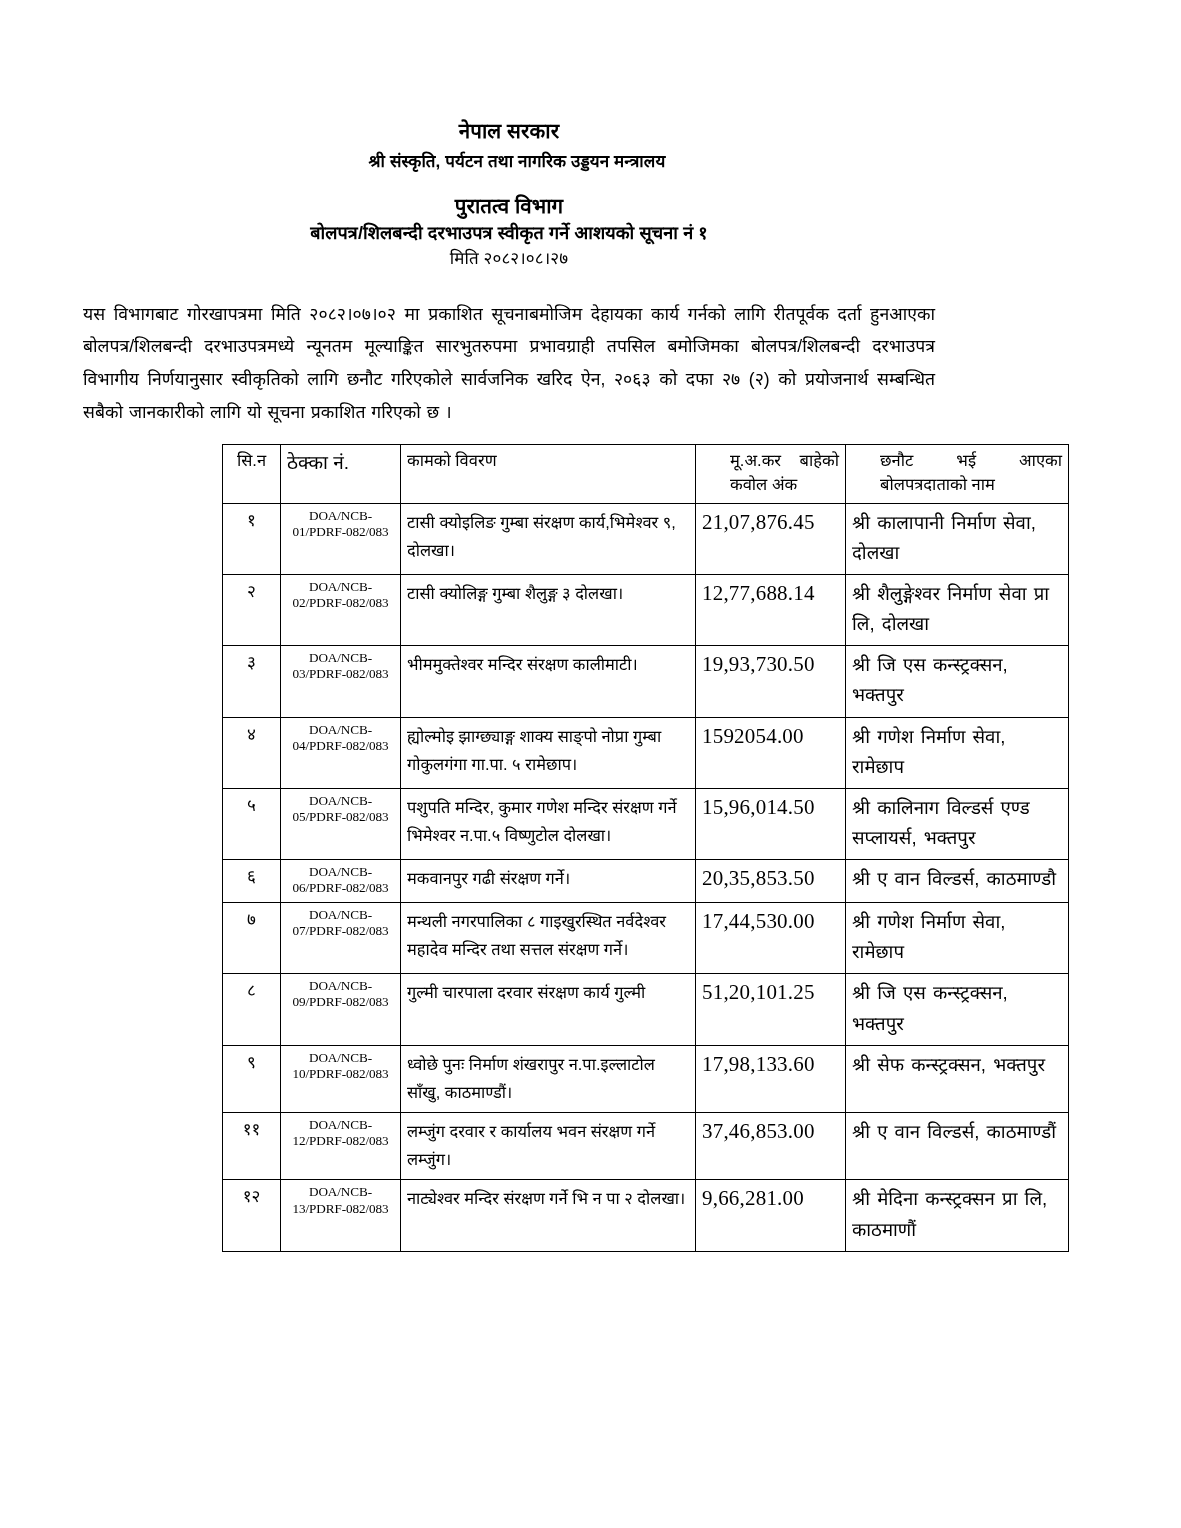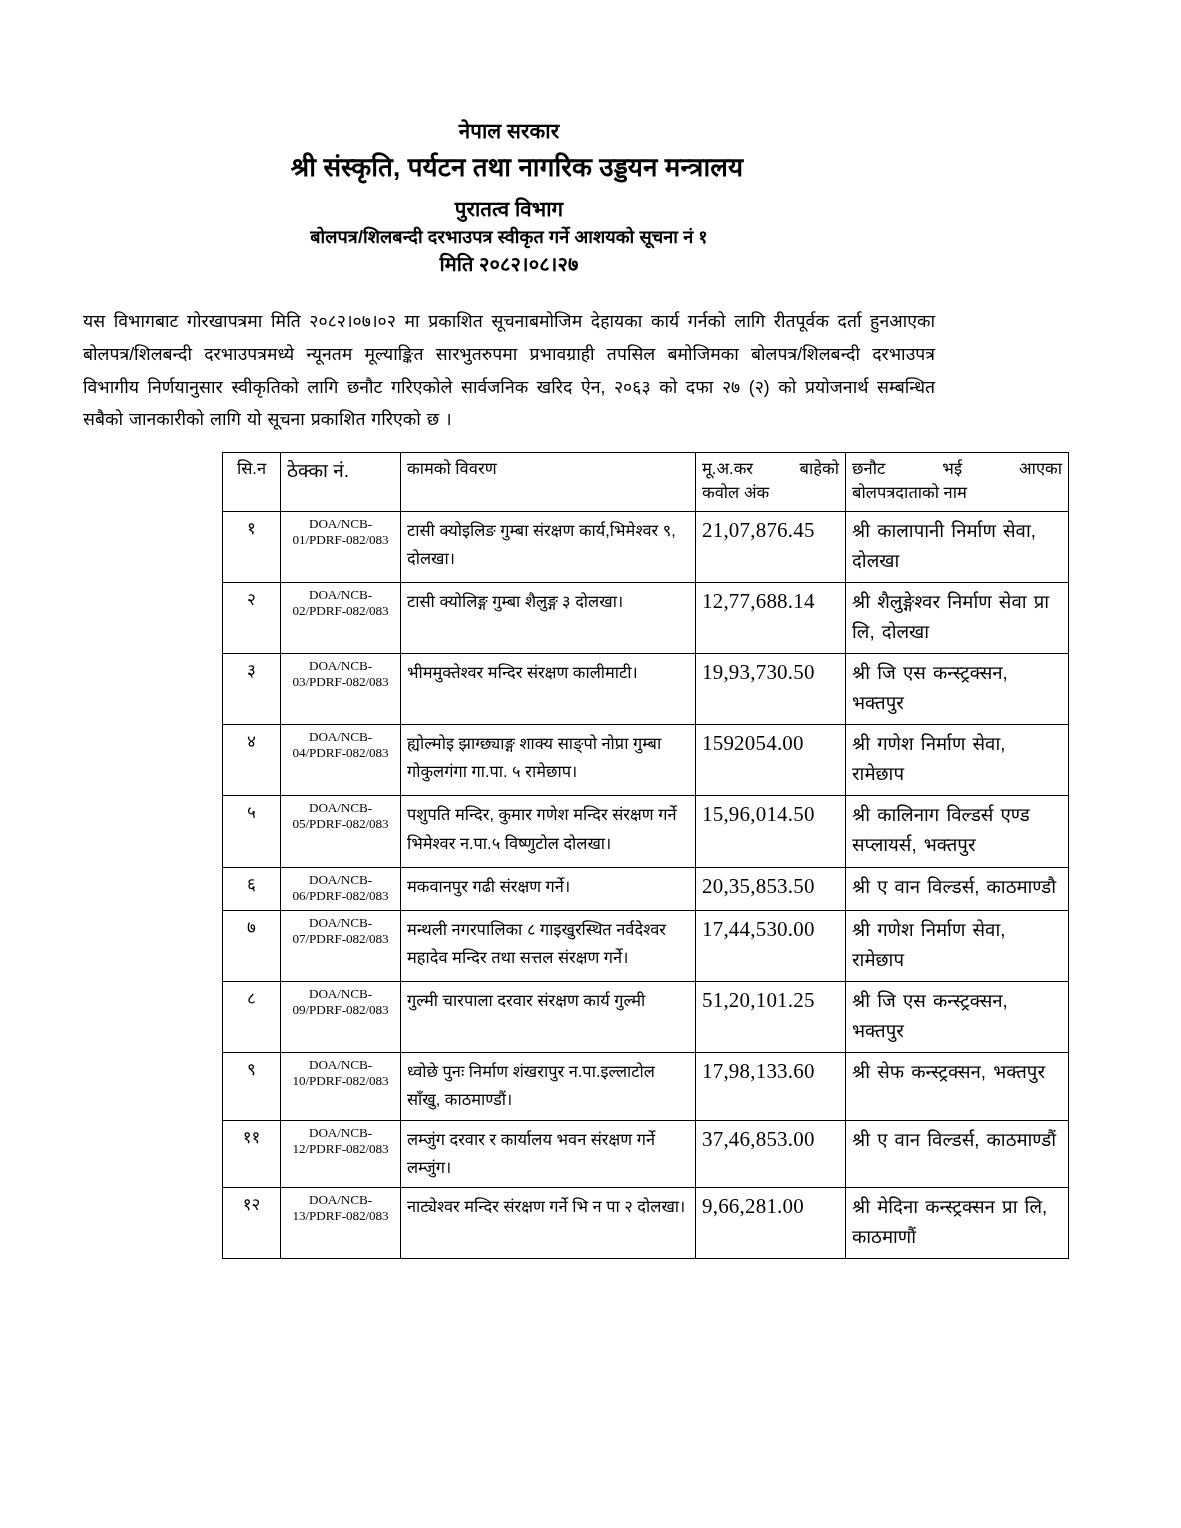--- a/index.html
+++ b/index.html
@@ -28,24 +28,24 @@
     text-align: center;
     line-height: 1.30;
   }
   .lh-line {
     display: block;
     font-family: "Liberation Sans", "DejaVu Sans", sans-serif;
     color: #000;
     letter-spacing: 0.1px;
   }
   .lh-gov      { font-size: 20.5px; font-weight: 600; margin-bottom: 6px; }
-  .lh-ministry { font-size: 26px;   font-weight: 600; margin-bottom: 12px; padding-left: 16px; }
+  .lh-ministry { font-size: 17px;   font-weight: 600; margin-bottom: 20px; padding-left: 16px; }
   .lh-dept     { font-size: 20.5px; font-weight: 600; margin-bottom: 3px; }
   .lh-subject  { font-size: 18px;   font-weight: 600; margin-bottom: 2px; }
-  .lh-date     { font-size: 20px;   font-weight: 700; }
+  .lh-date     { font-size: 17px;   font-weight: 400; }
 
   
   .body-para {
     margin: 28px auto 8px auto;
     width: 852px;
     font-family: Liberation Sans, sans-serif;
     font-size: 17.6px;
     line-height: 1.85;
     text-align: justify;
     text-align-last: left;
@@ -87,21 +87,21 @@
     padding-bottom: 7px;
     height: 46px;
   }
   th.h-sn  { text-align: center; padding-left: 2px; padding-right: 2px; }
   th.h-ctr { font-size: 19px; }
   th.h-amt,
   th.h-bid {
     text-align: justify;
     text-align-last: justify;
   }
-  th.h-amt .hl, th.h-bid .hl { display: block; }
+  th.h-amt .hl, th.h-bid .hl { display: block; margin-left: 28px; }
   th.h-amt .hl2, th.h-bid .hl2 { text-align-last: left; }
 
   td.d-sn {
     text-align: center;
     font-family: "Liberation Sans", "DejaVu Sans", sans-serif;
     font-size: 17px;
     padding-top: 6px;
   }
   td.d-ctr {
     text-align: center;

